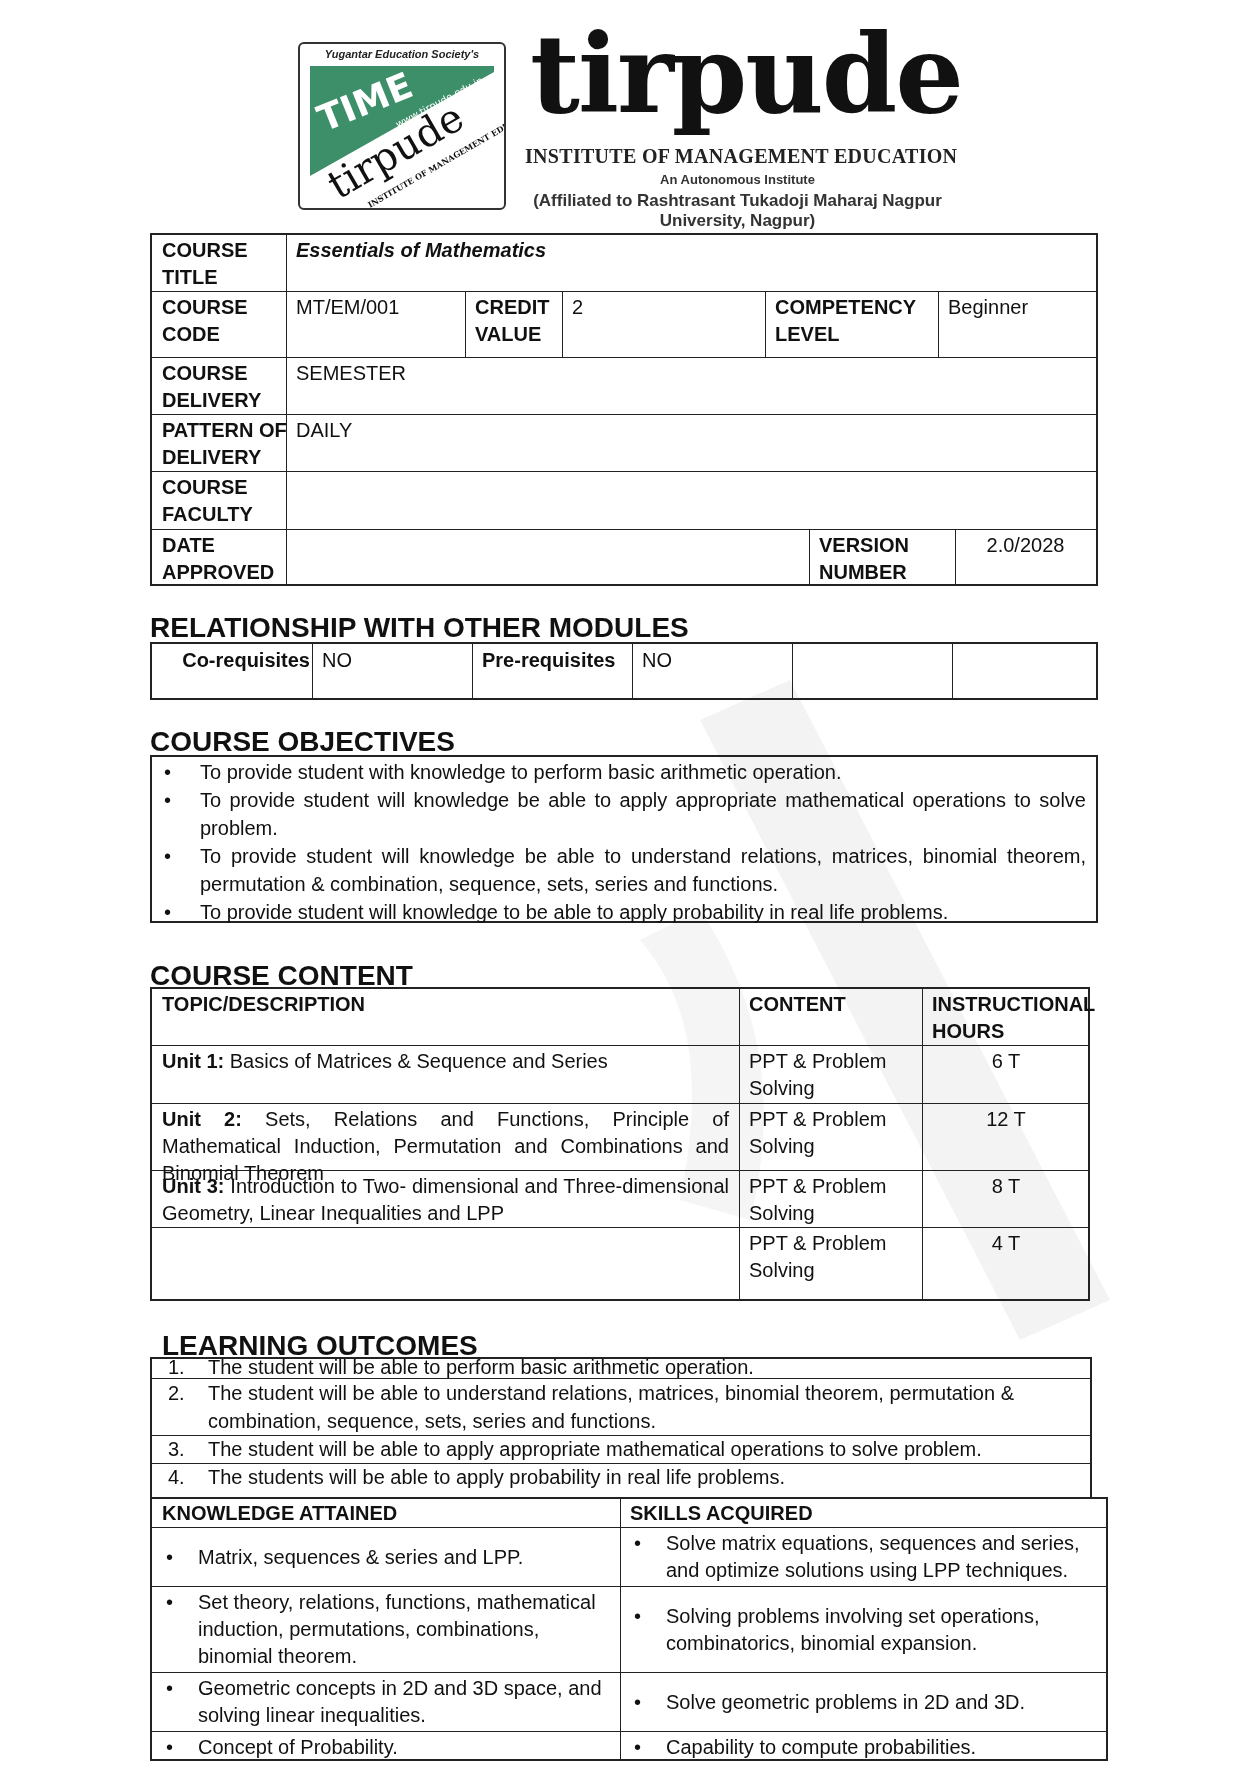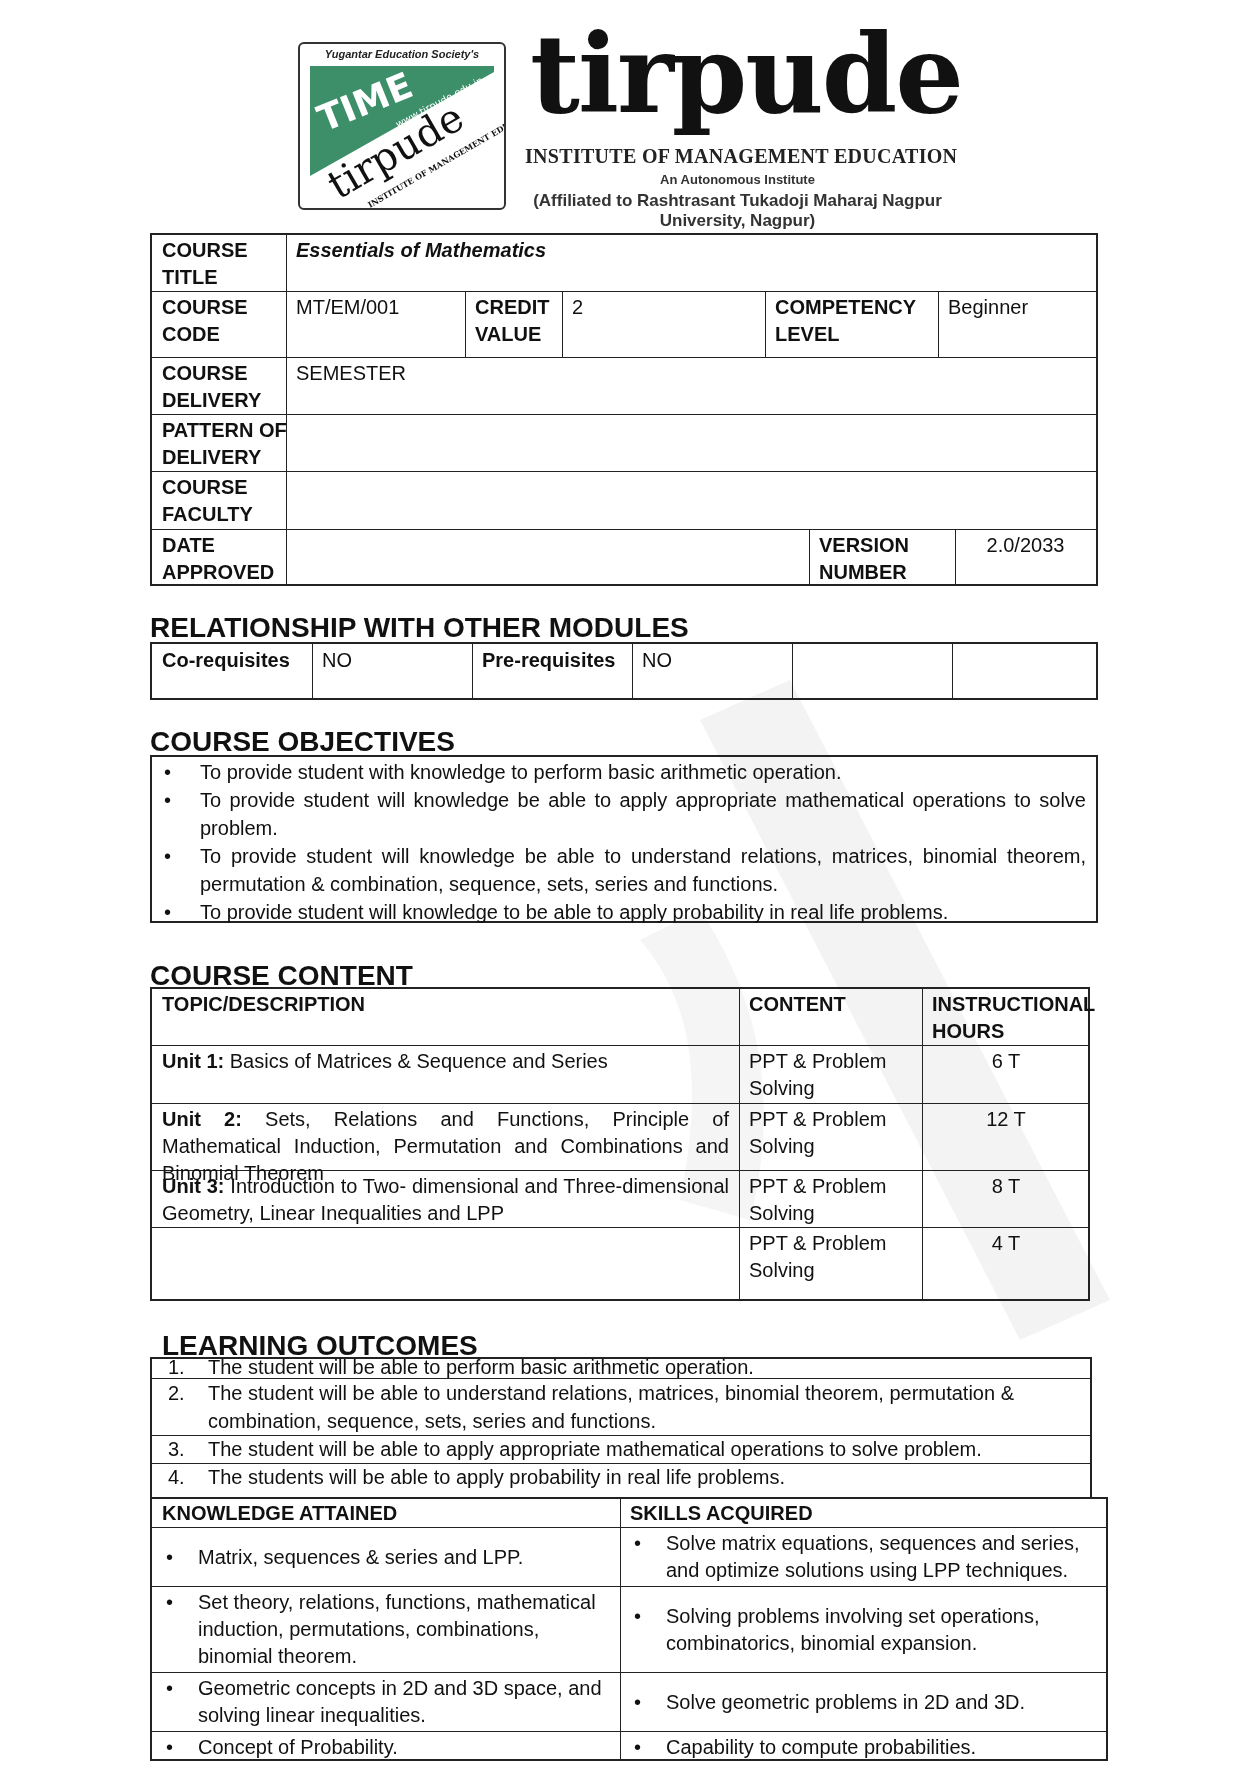--- a/index.html
+++ b/index.html
@@ -93,38 +93,39 @@
   <div class="cell" style="left:134px;top:57px;width:179px;">MT/EM/001</div>
   <div class="cell b" style="left:313px;top:57px;width:97px;">CREDIT VALUE</div>
   <div class="cell" style="left:410px;top:57px;width:200px;">2</div>
   <div class="cell b" style="left:613px;top:57px;width:173px;">COMPETENCY LEVEL</div>
   <div class="cell" style="left:786px;top:57px;width:160px;">Beginner</div>
 
   <div class="cell b" style="left:0;top:123px;width:134px;">COURSE DELIVERY</div>
   <div class="cell" style="left:134px;top:123px;width:800px;">SEMESTER</div>
 
   <div class="cell b" style="left:0;top:180px;width:140px;padding-right:0;">PATTERN OF DELIVERY</div>
+  <div class="cell" style="left:134px;top:180px;width:800px;">DAILY</div>
 
   <div class="cell b" style="left:0;top:237px;width:134px;">COURSE FACULTY</div>
   <div class="cell" style="left:134px;top:237px;width:800px;"></div>
 
   <div class="cell b" style="left:0;top:295px;width:134px;">DATE APPROVED</div>
   <div class="cell" style="left:134px;top:295px;width:520px;"></div>
   <div class="cell b" style="left:657px;top:295px;width:146px;">VERSION NUMBER</div>
-  <div class="cell" style="left:803px;top:295px;width:141px;text-align:center;">2.0/2033</div>
+  <div class="cell" style="left:803px;top:295px;width:141px;text-align:center;">2.0/2028</div>
 </div>
 
 <div class="section-title" style="left:150px;top:612px;">RELATIONSHIP WITH OTHER MODULES</div>
 <div class="tbl" style="left:150px;top:642px;width:948px;height:58px;">
   <div class="vl" style="left:160px;top:0;bottom:0;"></div>
   <div class="vl" style="left:320px;top:0;bottom:0;"></div>
   <div class="vl" style="left:480px;top:0;bottom:0;"></div>
   <div class="vl" style="left:640px;top:0;bottom:0;"></div>
   <div class="vl" style="left:800px;top:0;bottom:0;"></div>
-  <div class="cell b" style="left:0;top:1px;width:160px;">Co-requisites</div>
+  <div class="cell b" style="left:8px;top:1px;width:160px;text-align:right;">Co-requisites</div>
   <div class="cell" style="left:160px;top:1px;width:160px;">NO</div>
   <div class="cell b" style="left:320px;top:1px;width:160px;">Pre-requisites</div>
   <div class="cell" style="left:480px;top:1px;width:160px;">NO</div>
   <div class="cell" style="left:640px;top:1px;width:160px;"></div>
   <div class="cell" style="left:800px;top:1px;width:146px;"></div>
 </div>
 
 <div class="section-title" style="left:150px;top:726px;">COURSE OBJECTIVES</div>
 <div class="tbl" style="left:150px;top:755px;width:948px;height:168px;padding:1px 10px 0 0;">
   <ul class="bullets">

